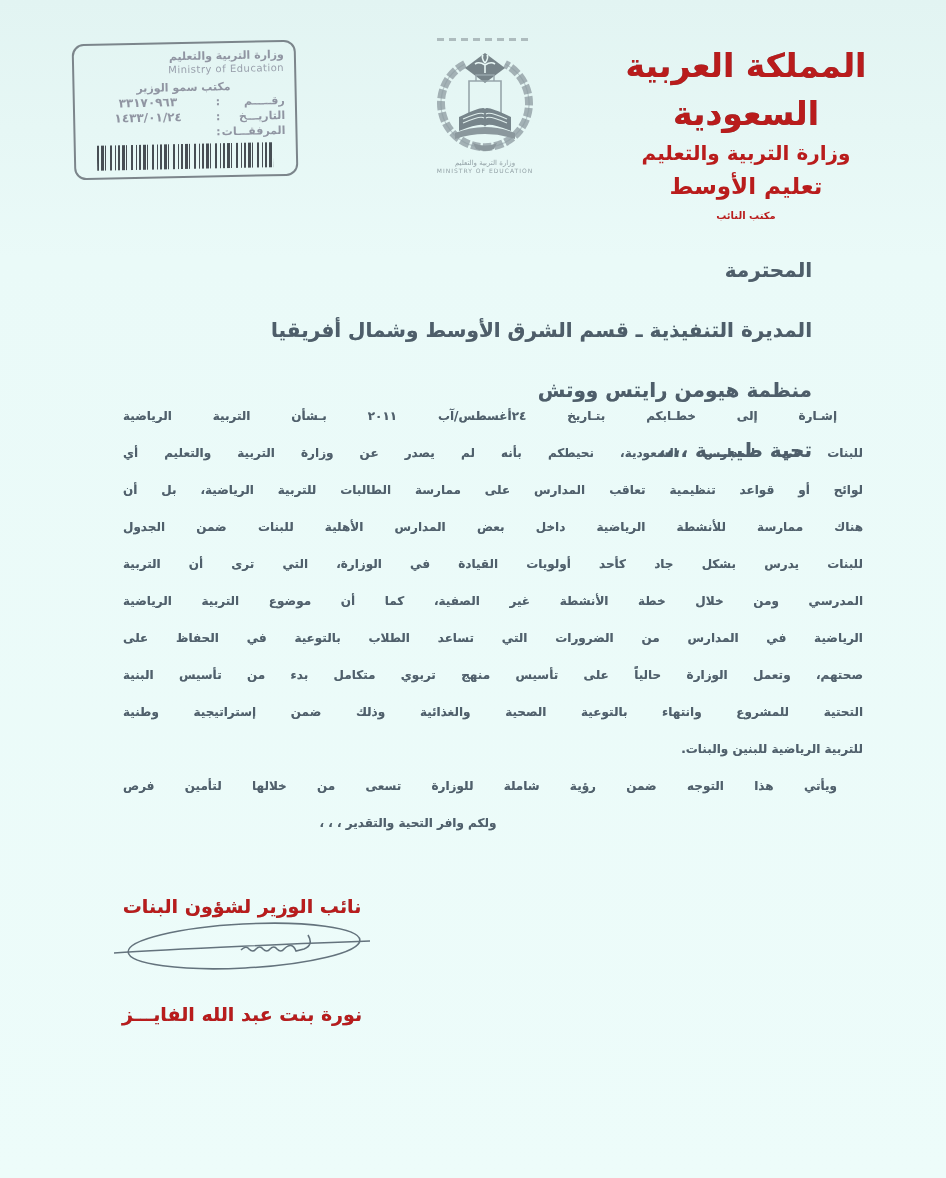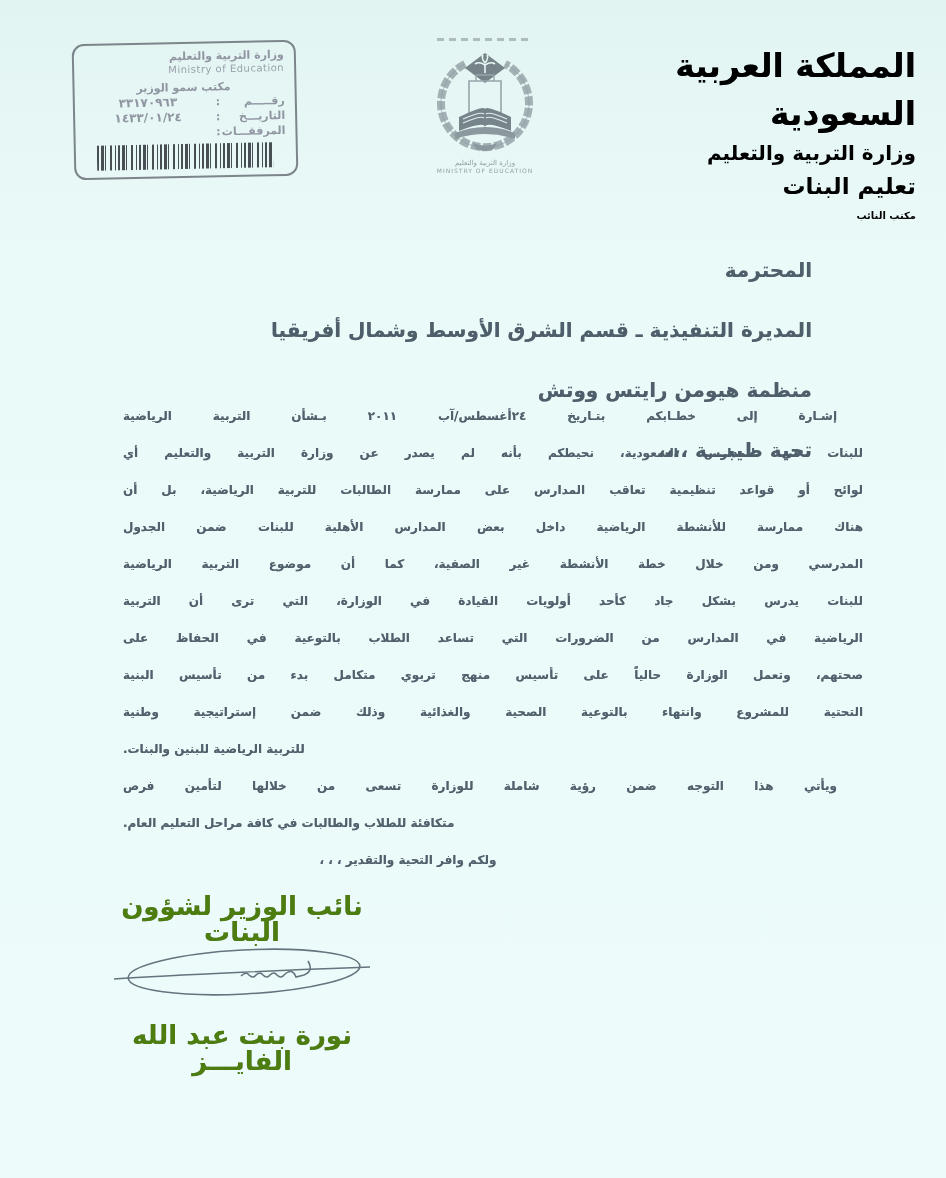--- a/index.html
+++ b/index.html
@@ -33,43 +33,43 @@
   }
   
   .emblem{left:412px;top:38px;width:146px;text-align:center;color:#98a6aa;}
   .emblem .microline{
     width:96px;height:3px;margin:0 auto 10px;
     background:repeating-linear-gradient(90deg,#aebcbe 0 7px,transparent 7px 12px);
   }
   .emblem .cap-ar{font-size:7px;line-height:8px;color:#93a1a6;}
   .emblem .cap-en{font-size:6px;line-height:8px;letter-spacing:1px;color:#93a1a6;}
   
-  .letterhead{right:30px;top:42px;width:340px;color:#000000;direction:rtl;}
+  .letterhead{right:30px;top:42px;width:340px;text-align:center;color:#b91c1c;direction:rtl;}
   .lh1{font-size:33px;line-height:48px;font-weight:700;text-shadow:0 0 .6px #6a7880;}
   .lh2{font-size:20px;line-height:30px;font-weight:700;}
   .lh3{font-size:23px;line-height:36px;font-weight:700;}
   .lh4{font-size:10px;line-height:24px;font-weight:700;}
   
   .recipient{right:134px;top:256px;width:656px;direction:rtl;color:#4e5e6a;
     font-size:20px;font-weight:700;text-shadow:0 0 .5px rgba(78,94,106,.55);}
   .recipient .row1{display:flex;justify-content:space-between;line-height:28px;margin-bottom:10px;}
   .recipient .rline{line-height:28px;margin-bottom:10px;text-align:right;margin-top:32px;}
   .recipient .salute{}
   
   .letter-body{right:83px;top:398px;width:740px;direction:rtl;color:#50606c;
     font-size:12px;line-height:37px;font-weight:600;text-shadow:0 0 .5px rgba(80,96,108,.5);}
   .jline{text-align:justify;text-align-last:justify;}
-  .lline{text-align:left;}
+  .lline{text-align:right;}
   .ind{padding-right:26px;}
   .closing{text-align:center;padding-right:170px;}
   
-  .sig{left:108px;top:893px;width:268px;text-align:center;color:#4d7c0f;direction:rtl;
-    font-size:26px;font-weight:700;text-shadow:0 0 .5px rgba(78,94,106,.55);}
+  .sig{left:108px;top:893px;width:268px;text-align:center;color:#b91c1c;direction:rtl;
+    font-size:19px;font-weight:700;text-shadow:0 0 .5px rgba(78,94,106,.55);}
   .sig .sig-title{line-height:26px;}
-  .sig .sig-name{line-height:26px;margin-top:13px;}
+  .sig .sig-name{line-height:26px;margin-top:20px;}
 </style>
 </head>
 <body>
 
 <div class="abs stamp">
   <div class="ar-b">وزارة التربية والتعليم</div>
   <div class="en">Ministry of Education</div>
   <div class="office">مكتب سمو الوزير</div>
   <div class="stamp-row">
     <span class="lbl">رقـــــم</span>
@@ -108,46 +108,45 @@
 
     <path d="M44 92 q12 5 24 0 l-3 6 q-9 4 -18 0 z" fill="#8b989d"></path>
   </svg>
   <div class="cap-ar">وزارة التربية والتعليم</div>
   <div class="cap-en">MINISTRY OF EDUCATION</div>
 </div>
 
 <div class="abs letterhead">
   <div class="lh1">المملكة العربية السعودية</div>
   <div class="lh2">وزارة التربية والتعليم</div>
-  <div class="lh3">تعليم البنات</div>
+  <div class="lh3">تعليم الأوسط</div>
   <div class="lh4">مكتب النائب</div>
 </div>
 
 <div class="abs recipient">
   <div class="row1">
     <span>المحترمة</span>
   </div>
   <div class="rline">المديرة التنفيذية ـ قسم الشرق الأوسط وشمال أفريقيا</div>
   <div class="rline">منظمة هيومن رايتس ووتش</div>
   <div class="rline salute">تحية طيبـــة ،،،،</div>
 </div>
 
 <div class="abs letter-body">
   <div class="jline ind">إشـارة إلى خطـابكم بتـاريخ ٢٤أغسطس/آب ٢٠١١ بـشأن التربية الرياضية</div>
   <div class="jline">للبنات في المدارس السعودية، نحيطكم بأنه لم يصدر عن وزارة التربية والتعليم أي</div>
   <div class="jline">لوائح أو قواعد تنظيمية تعاقب المدارس على ممارسة الطالبات للتربية الرياضية، بل أن</div>
   <div class="jline">هناك ممارسة للأنشطة الرياضية داخل بعض المدارس الأهلية للبنات ضمن الجدول</div>
+  <div class="jline">للبنات يدرس بشكل جاد كأحد أولويات القيادة في الوزارة، التي ترى أن التربية</div>
   <div class="jline">المدرسي ومن خلال خطة الأنشطة غير الصفية، كما أن موضوع التربية الرياضية</div>
-  <div class="jline">للبنات يدرس بشكل جاد كأحد أولويات القيادة في الوزارة، التي ترى أن التربية</div>
   <div class="jline">الرياضية في المدارس من الضرورات التي تساعد الطلاب بالتوعية في الحفاظ على</div>
   <div class="jline">صحتهم، وتعمل الوزارة حالياً على تأسيس منهج تربوي متكامل بدء من تأسيس البنية</div>
   <div class="jline">التحتية للمشروع وانتهاء بالتوعية الصحية والغذائية وذلك ضمن إستراتيجية وطنية</div>
   <div class="lline">للتربية الرياضية للبنين والبنات.</div>
   <div class="jline ind">ويأتي هذا التوجه ضمن رؤية شاملة للوزارة تسعى من خلالها لتأمين فرص</div>
-  <div class="lline">متكافئة للطلاب والطالبات في كافة مراحل التعليم العام.</div>
   <div class="closing">ولكم وافر التحية والتقدير ، ، ،</div>
 </div>
 
 <div class="abs sig">
   <div class="sig-title">نائب الوزير لشؤون البنات</div>
   <svg width="260" height="58" viewBox="0 0 260 58" aria-hidden="true">
     <ellipse cx="132" cy="27" rx="116" ry="22" fill="none" stroke="#64737d" stroke-width="1.6" transform="rotate(-3 132 27)"></ellipse>
     <path d="M2 34 C 60 30, 200 24, 258 22" fill="none" stroke="#64737d" stroke-width="1.4"></path>
     <path d="M196 16 q6 10 -4 14 l-8 2 q-4 -10 -12 -2 q-3 4 -7 0 q-3 -4 -7 0 q-3 4 -7 0 q-3 -4 -7 0 q-3 4 -7 0 q-3 -4 -8 1" fill="none" stroke="#64737d" stroke-width="1.6"></path>
   </svg>

